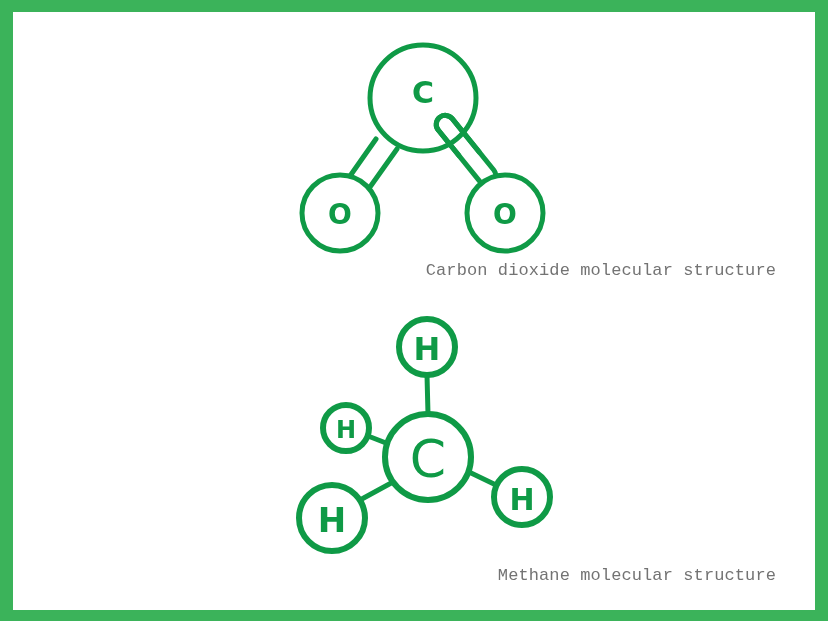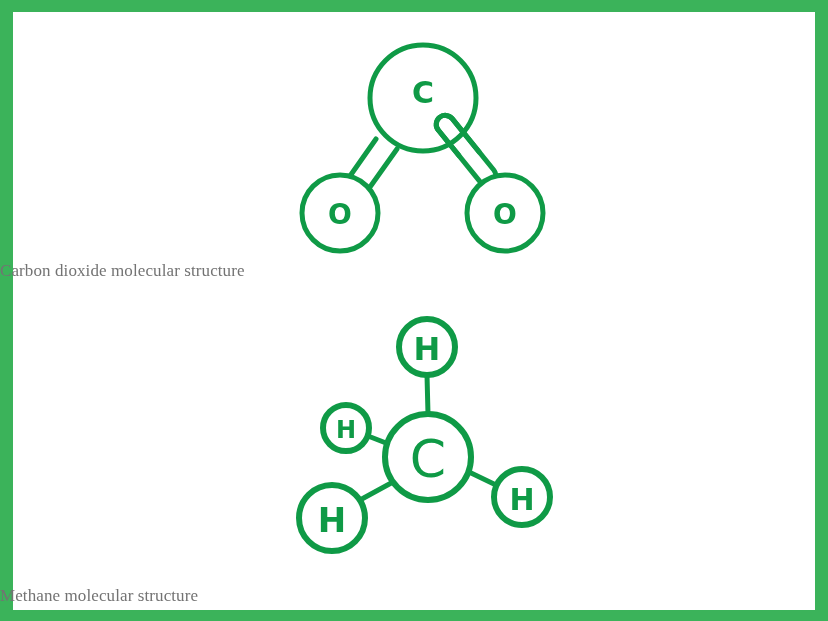--- a/index.html
+++ b/index.html
@@ -1,21 +1,21 @@
 <!DOCTYPE html>
 <html><head>
 <meta charset="utf-8">
 <style>
   html, body { margin: 0; padding: 0; }
   body { width: 828px; height: 621px; overflow: hidden; background: #3bb35a; position: relative; font-family: "DejaVu Sans", sans-serif; }
   .frame { position: absolute; left: 13px; top: 12px; width: 802px; height: 598px; background: #ffffff; }
   svg.diagram { position: absolute; left: 0; top: 0; }
-  .caption { position: absolute; left: 0; width: 776px; text-align: left; color: #737373; font-size: 17px; font-family: Liberation Serif, serif; letter-spacing: 0.1px; }
+  .caption { position: absolute; left: 0; width: 776px; text-align: right; color: #737373; font-size: 17px; font-family: Liberation Mono, monospace; letter-spacing: 0.1px; }
   .caption.co2 { top: 261px; }
-  .caption.ch4 { top: 566px; margin-top: 20px; }
+  .caption.ch4 { top: 566px; }
   .atom-label { font-family: "DejaVu Sans", sans-serif; fill: #0f9a46; text-anchor: middle; dominant-baseline: central; }
 </style>
 </head>
 <body>
 
 <div class="frame"></div>
 
 <svg class="diagram" width="828" height="621" viewBox="0 0 828 621">
   <g fill="none" stroke="#0f9a46" stroke-width="5" stroke-linecap="round" stroke-linejoin="round">
 

